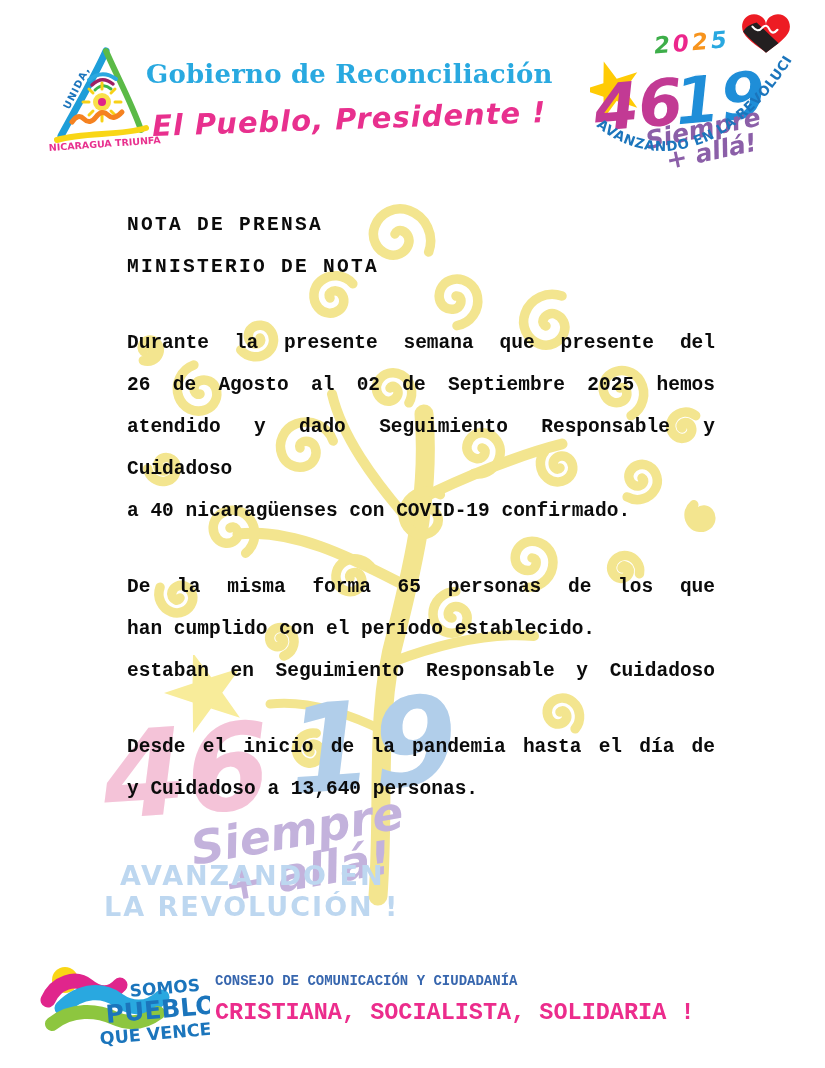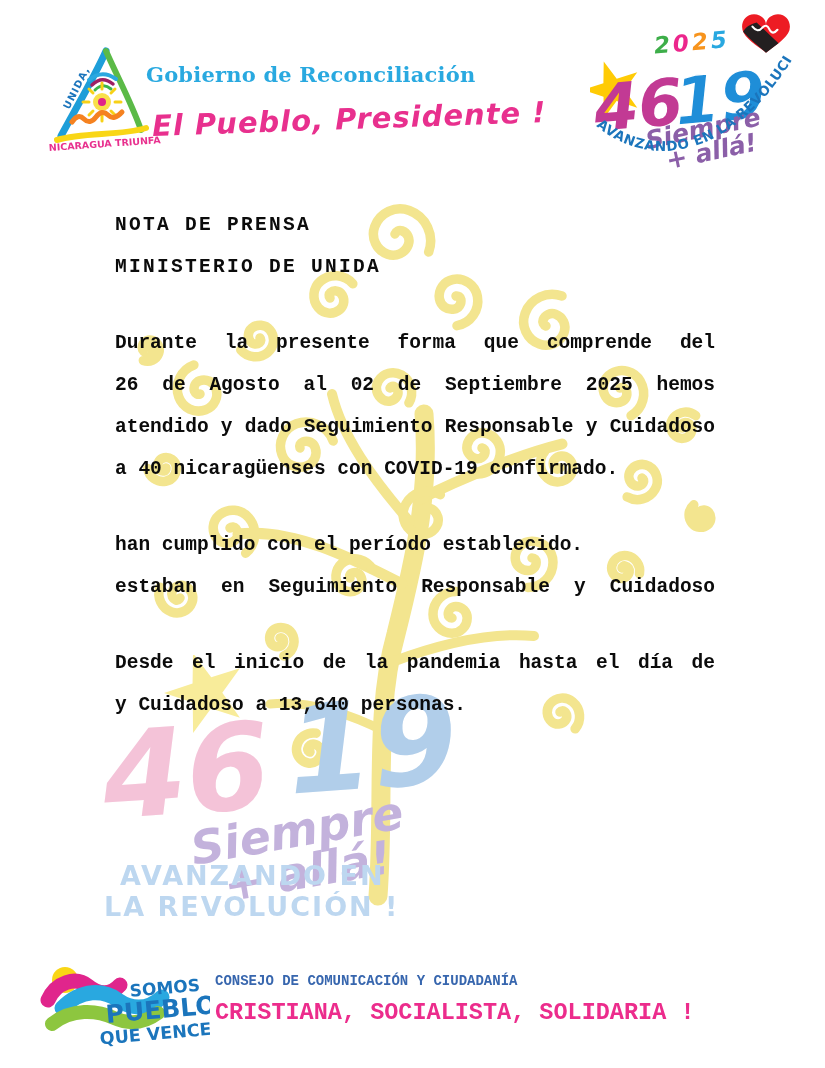--- a/index.html
+++ b/index.html
@@ -2,33 +2,33 @@
 <html><head>
 <meta charset="utf-8">
 <style>
   html,body{margin:0;padding:0;background:#ffffff;}
   .page{position:relative;width:825px;height:1068px;background:#ffffff;overflow:hidden;
         font-family:"Liberation Sans",sans-serif;}
   
   .flag-logo{position:absolute;left:42px;top:44px;width:120px;height:112px;}
   .gov-name{position:absolute;left:146px;top:62px;color:#29A9E0;
             font-family:"DejaVu Serif","Liberation Serif",serif;
-            font-weight:bold;font-size:21px;line-height:25px;letter-spacing:.2px;}
+            font-weight:bold;font-size:26px;line-height:25px;letter-spacing:.2px;}
   .slogan{position:absolute;left:152px;top:102px;color:#E8308E;
           font-family:"DejaVu Sans",sans-serif;font-style:italic;font-weight:bold;
           font-size:29px;transform:rotate(-2deg);letter-spacing:1px;white-space:nowrap;}
   .logo4619{position:absolute;left:590px;top:8px;width:220px;height:165px;}
   
   .tree-wm{position:absolute;left:130px;top:192px;width:600px;height:718px;z-index:1;}
   .wm4619{position:absolute;left:98px;top:655px;width:415px;height:270px;z-index:1;}
   
   .doc{position:absolute;left:115px;top:204px;width:600px;z-index:2;color:#0b0b0b;
        font-family:"Liberation Mono","DejaVu Sans Mono",monospace;
        font-weight:bold;font-size:19.5px;}
-  .doc-block{margin:0 0 34px 0;}
+  .doc-block{margin:0 0 34px 12px;}
   .doc-line{line-height:42px;}
   .title-line{letter-spacing:2.3px;}
   .justify{text-align:justify;text-align-last:justify;}
   
   .somos-logo{position:absolute;left:40px;top:956px;width:170px;height:96px;z-index:2;}
   .council{position:absolute;left:215px;top:966px;z-index:2;white-space:nowrap;
            font-family:"Liberation Mono","DejaVu Sans Mono",monospace;font-weight:bold;}
   .council-l1{font-size:14px;color:#3766AE;line-height:30px;}
   .council-l2{font-size:23.5px;color:#EC2C8C;line-height:34px;}
   svg text{font-family:"DejaVu Sans","Liberation Sans",sans-serif;}
@@ -147,29 +147,30 @@
       <text x="58" y="126">Siempre</text>
       <text x="74" y="150">+ allá!</text>
     </g>
     <path id="arcp" d="M6 118 C 60 162 140 152 202 52" fill="none"></path>
     <text font-size="13.5" font-weight="bold" fill="#1B75BC" letter-spacing="0.6"><textPath href="#arcp">AVANZANDO EN LA REVOLUCIÓN!</textPath></text>
   </svg>
 
   <div class="doc">
     <div class="doc-block">
       <div class="doc-line title-line">NOTA DE PRENSA</div>
-      <div class="doc-line title-line">MINISTERIO DE UNIDA</div>
+      <div class="doc-line title-line">MINISTERIO DE NOTA</div>
     </div>
     <div class="doc-block">
-      <div class="doc-line justify">Durante la presente forma que comprende del</div>
+      <div class="doc-line justify">Durante la presente semana que presente del</div>
       <div class="doc-line justify">26 de Agosto al 02 de Septiembre 2025 hemos</div>
       <div class="doc-line justify">atendido y dado Seguimiento Responsable y Cuidadoso</div>
       <div class="doc-line">a 40 nicaragüenses con COVID-19 confirmado.</div>
     </div>
     <div class="doc-block">
+      <div class="doc-line justify">De la misma forma 65 personas de los que</div>
       <div class="doc-line">han cumplido con el período establecido.</div>
       <div class="doc-line justify">estaban en Seguimiento Responsable y Cuidadoso</div>
     </div>
     <div class="doc-block">
       <div class="doc-line justify">Desde el inicio de la pandemia hasta el día de</div>
       <div class="doc-line">y Cuidadoso a 13,640 personas.</div>
     </div>
   </div>
 
   <svg class="somos-logo" viewBox="0 0 170 96">

